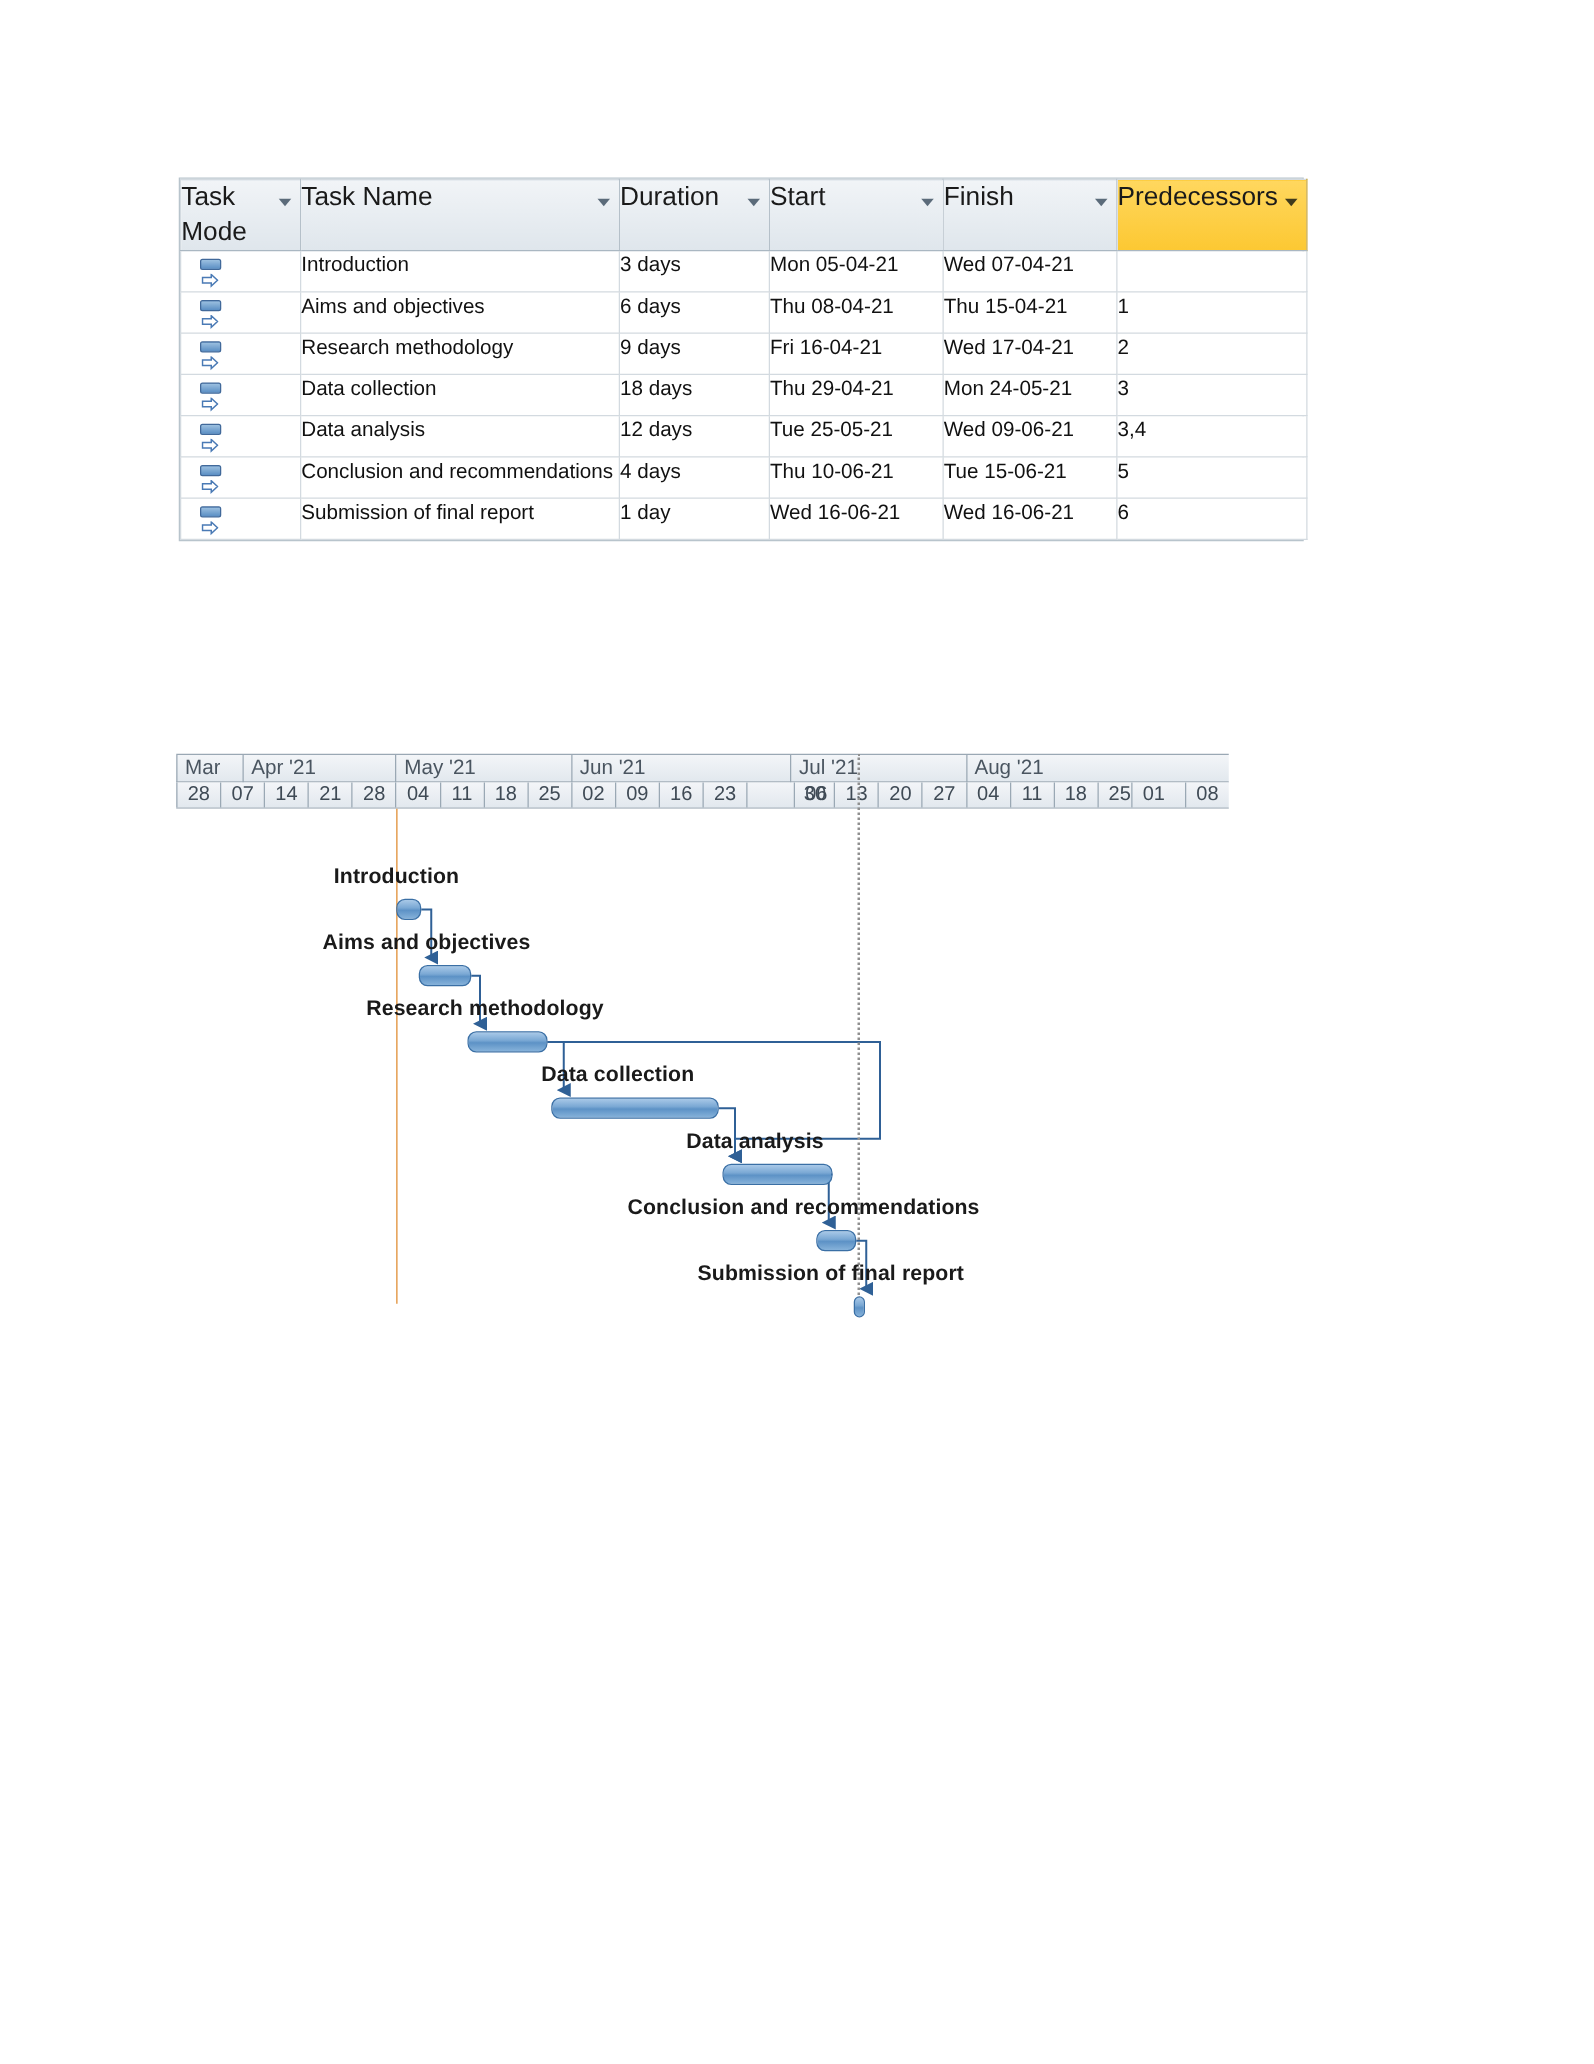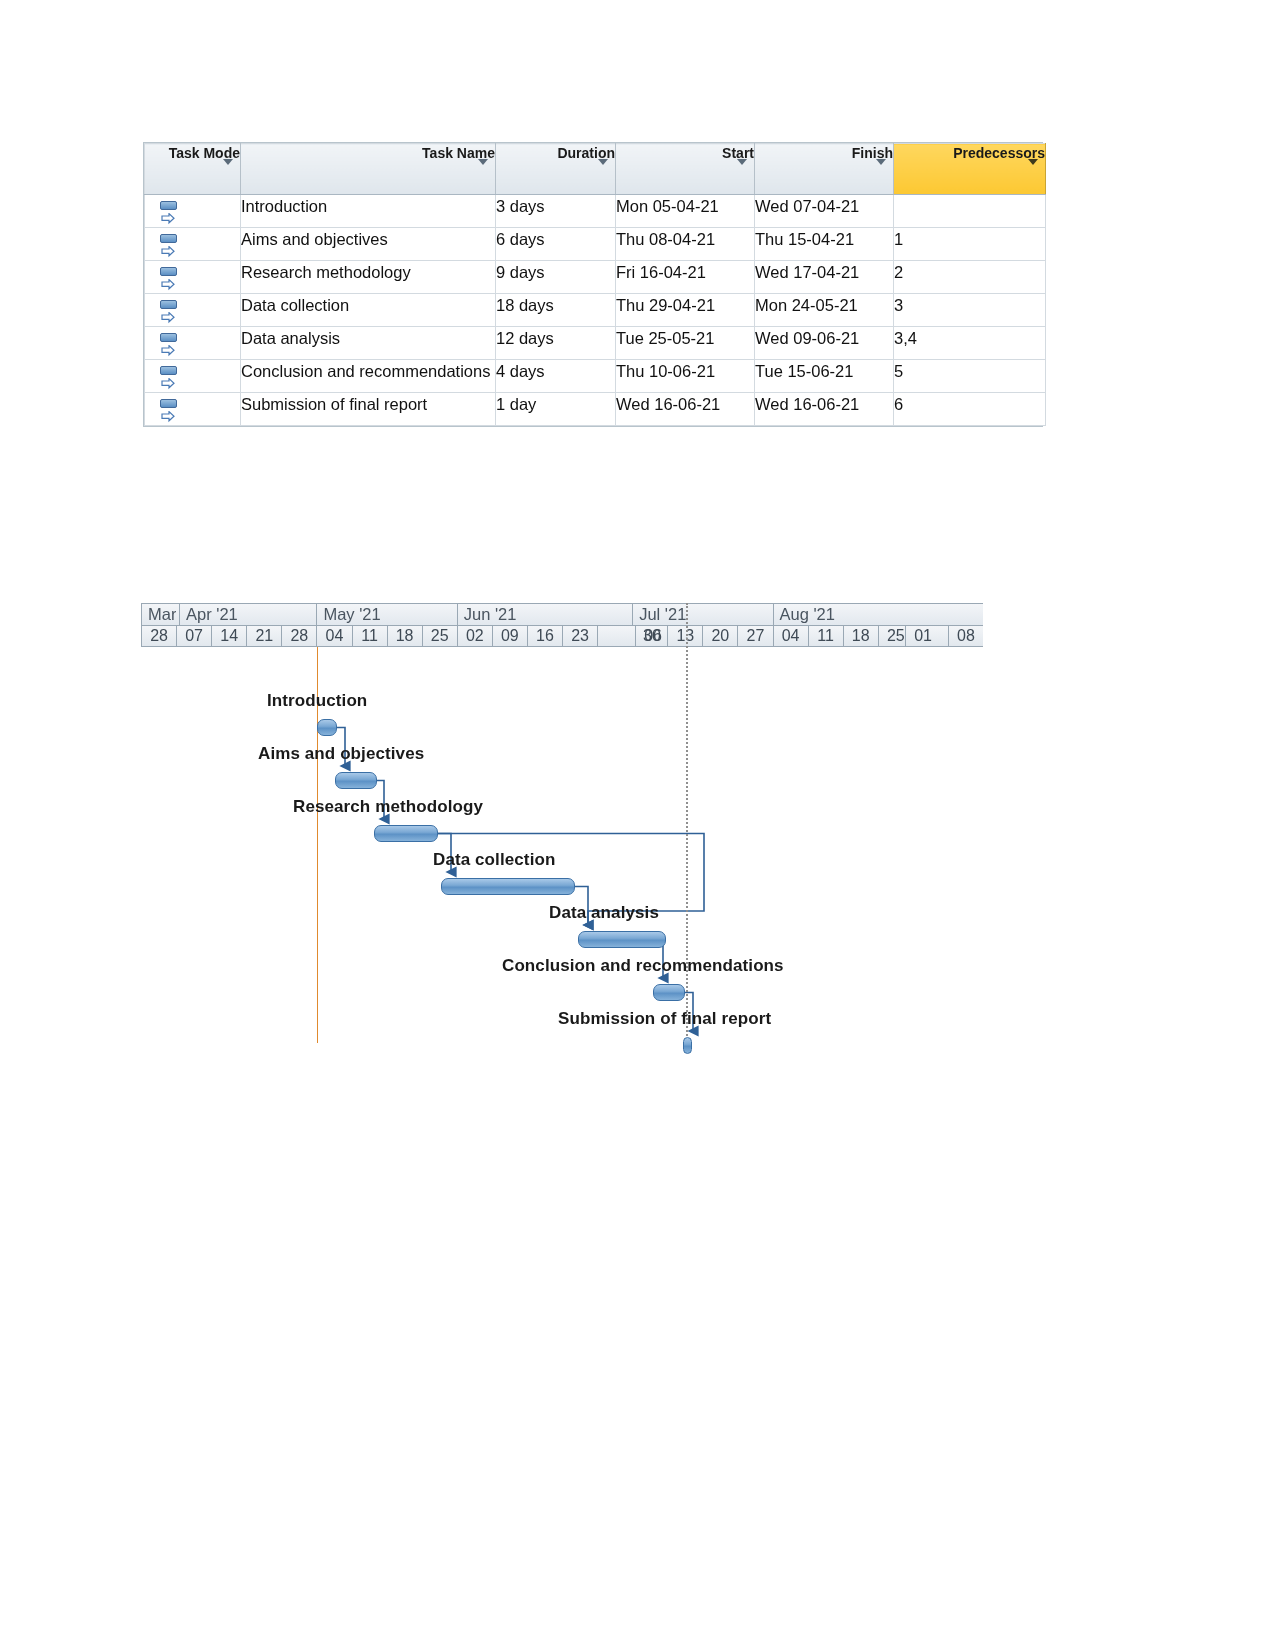--- a/index.html
+++ b/index.html
@@ -38,24 +38,24 @@
     vertical-align: top;
   }
 
   thead th {
     background: linear-gradient(to bottom, #f1f4f7 0%, #dfe6ec 100%);
     border-bottom: 1px solid #aab7c2 !important;
     border-right: 1px solid #b5c0c9 !important;
     height: 50px;
     position: relative;
     padding: 7px 6px 0 8px;
-    font-size: 14px;
-    font-weight: bold;
+    font-size: 21px;
+    font-weight: normal;
     color: #1a1a1a;
-    text-align: right;
+    text-align: left;
     vertical-align: top;
     line-height: 1.34;
   }
   thead th.hdr-pred {
     background: linear-gradient(to bottom, #ffd75e 0%, #fcc832 100%);
     border-right: 1px solid #c9a433 !important;
   }
   .hdr-label { display: block; }
 
   .filter-arrow {
@@ -362,21 +362,21 @@
           <td class="cell-pred">6</td>
         </tr>
       </tbody>
   </table>
 </div>
 
 <div id="gantt-chart">
   <div id="timescale">
     <div class="ts-row ts-months" id="ts-months">
         <div class="ts-month-cell" style="left: 0px; width: 35.0833px;">Mar '21</div>
-        <div class="ts-month-cell" style="left: 38px; width: 140.333px;">Apr '21</div>
+        <div class="ts-month-cell" style="left: 53px; width: 140.333px;">Apr '21</div>
         <div class="ts-month-cell" style="left: 175.417px; width: 140.333px;">May '21</div>
         <div class="ts-month-cell" style="left: 315.75px; width: 175.417px;">Jun '21</div>
         <div class="ts-month-cell" style="left: 491.167px; width: 140.333px;">Jul '21</div>
         <div class="ts-month-cell" style="left: 631.5px; width: 210.5px;">Aug '21</div>
       </div>
     <div class="ts-row ts-weeks" id="ts-weeks">
         <div class="ts-week-cell" style="left: 0px; width: 35.0833px;">28</div>
         <div class="ts-week-cell" style="left: 35.0833px; width: 35.0833px;">07</div>
         <div class="ts-week-cell" style="left: 70.1667px; width: 35.0833px;">14</div>
         <div class="ts-week-cell" style="left: 105.25px; width: 35.0833px;">21</div>

